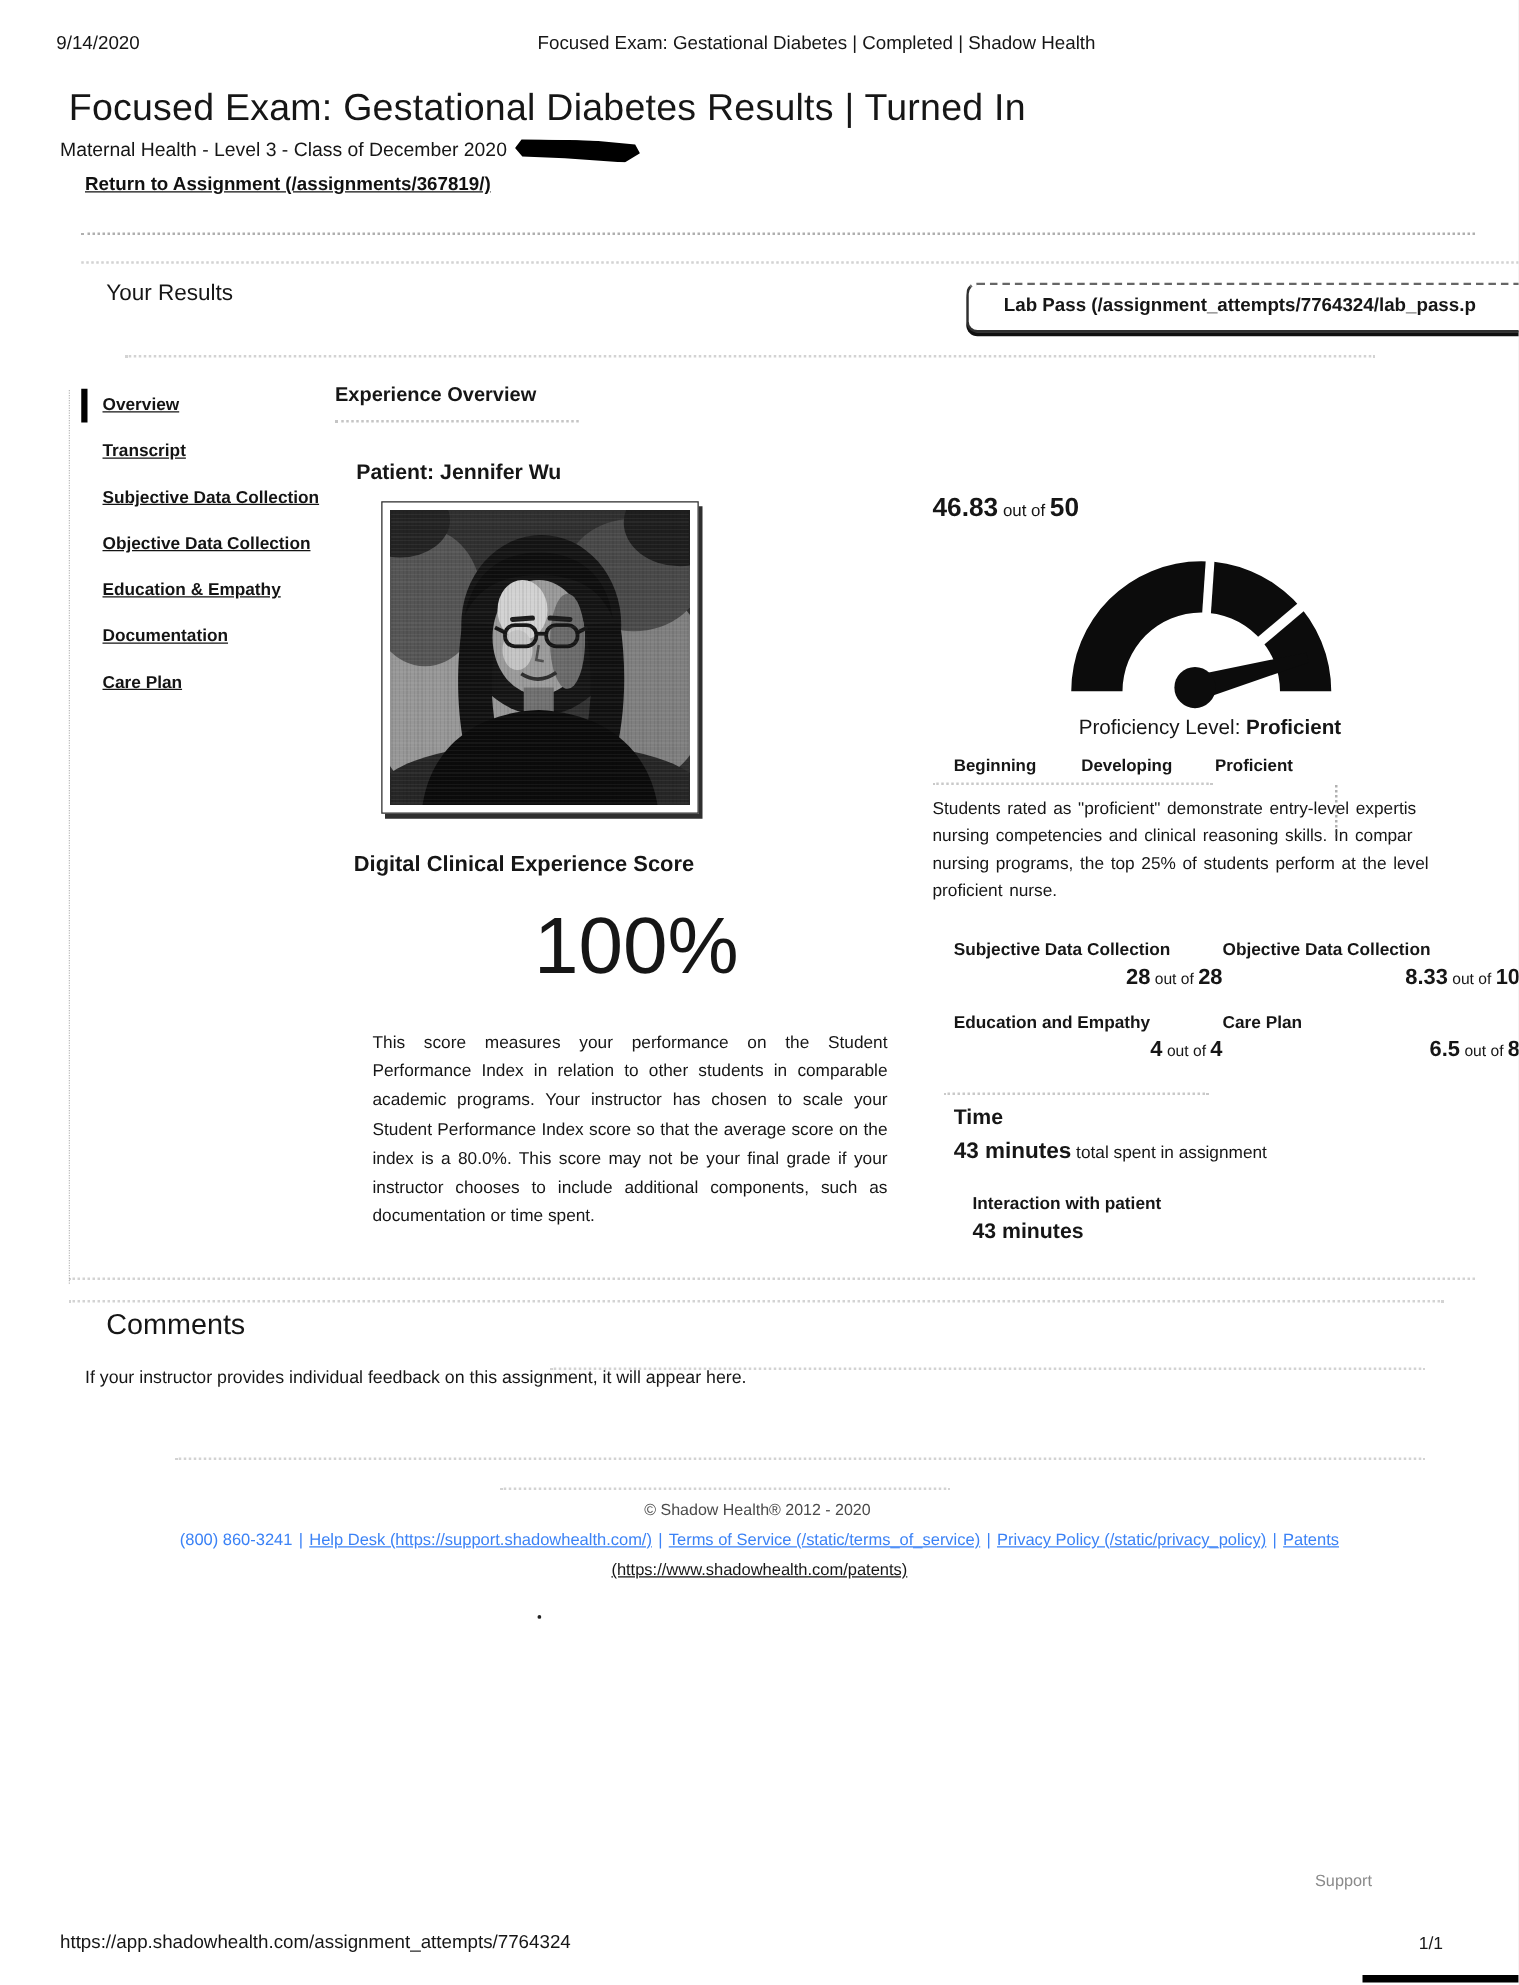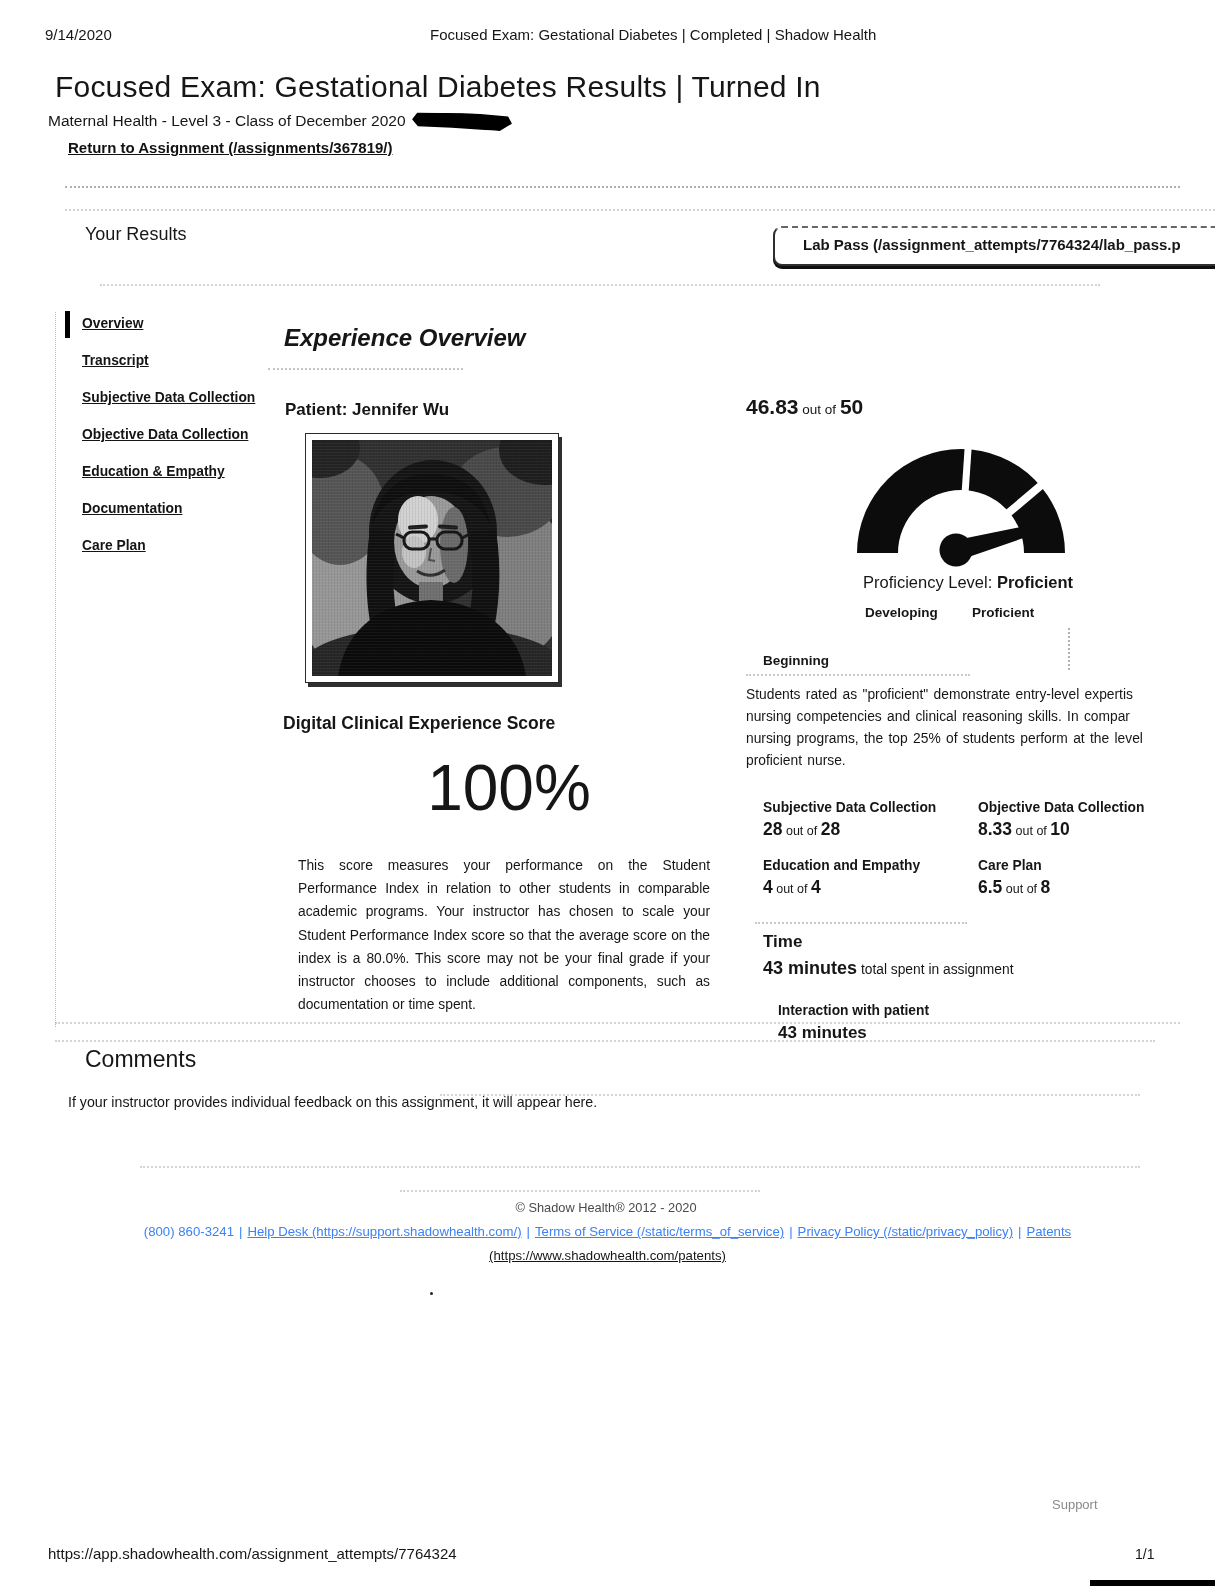--- a/index.html
+++ b/index.html
@@ -26,51 +26,51 @@
             padding-left:28px;white-space:nowrap;overflow:hidden;cursor:pointer;background:#fff;}
   
   .v-line{position:absolute;left:55px;top:312px;height:715px;border-left:1px dotted rgba(120,120,120,.5);}
   .sidebar{position:absolute;left:82px;top:316px;width:190px;}
   .nav-item{position:relative;font-size:13.8px;font-weight:600;text-decoration:underline;
             margin-bottom:22px;cursor:pointer;color:#141414;}
   .nav-item.active{font-weight:700;}
   .active-bar{position:absolute;left:-17px;top:-5px;width:5px;height:27px;background:#000;}
   
   .main-col{position:absolute;left:268px;top:308px;width:442px;}
-  .h2{font-size:24px;font-weight:700;margin:16px;font-style:italic;}
+  .h2{font-size:16px;font-weight:700;margin:0;}
   .h2-underline{margin-top:10px;width:195px;border-top:2px dotted rgba(150,150,150,.55);}
   .patient-label{margin:30px 0 0 17px;font-size:17px;font-weight:700;}
   .photo-frame{position:relative;margin:13px 0 0 37px;width:240px;height:236px;padding:6px;
                border:1px solid #2a2a2a;background:#fff;box-shadow:3px 4px 0 rgba(10,10,10,.85);}
   .photo-frame svg{display:block;}
   .noise{position:absolute;inset:7px;pointer-events:none;
          background:repeating-linear-gradient(0deg,rgba(255,255,255,.05) 0 1px,transparent 1px 3px),
                     repeating-linear-gradient(90deg,rgba(0,0,0,.07) 0 1px,transparent 1px 3px);}
   .dce-heading{margin:30px 0 0 15px;font-size:17.5px;font-weight:700;}
   .dce-score{margin-top:22px;width:442px;padding-left:40px;box-sizing:border-box;text-align:center;
              font-size:64px;line-height:1;}
   .dce-desc{margin:34px 0 0 30px;width:412px;font-size:13.8px;line-height:1.68;text-align:justify;}
   
   .right-col{position:absolute;left:746px;top:390px;width:470px;}
   .spi-heading{font-size:17.5px;font-weight:700;}
   .spi-line{margin-top:5px;font-size:13.5px;}
   .spi-line .big{font-size:21px;font-weight:700;}
   .gauge{display:block;margin:10px 0 0 104px;}
   .prof-line{margin:4px 0 0 104px;width:236px;text-align:center;font-size:16.5px;}
   .levels-row{display:flex;margin:13px 0 0 17px;font-size:13.5px;font-weight:700;}
-  .levels-row .lv1{width:102px;margin-top:48px;}
+  .levels-row .lv1{width:102px;}
   .levels-row .lv2{width:107px;}
   .under-labels{margin:6px 0 0 0;width:224px;border-top:2px dotted rgba(120,120,120,.4);}
   .v-artifact{position:absolute;left:322px;top:238px;height:42px;border-left:2px dotted rgba(100,100,100,.5);}
   .prof-desc{margin-top:8px;}
   .clip-line{width:409px;overflow:hidden;white-space:nowrap;font-size:13.8px;line-height:22px;
              word-spacing:1.5px;}
   .scores-grid{margin:28px 0 0 17px;display:grid;grid-template-columns:215px auto;row-gap:18px;}
   .score-label{font-size:13.8px;font-weight:700;}
-  .score-val{margin-top:4px;font-size:12.5px;}
+  .score-val{margin-top:4px;font-size:12.5px;text-align:right;}
   .score-val b{font-size:17.5px;}
   .pre-time-line{margin:24px 0 0 9px;width:212px;border-top:2px dotted rgba(120,120,120,.4);}
   .time-heading{margin:8px 0 0 17px;font-size:17px;font-weight:700;}
   .time-line{margin:6px 0 0 17px;font-size:13.8px;}
   .time-line b{font-size:18px;}
   .interaction{margin:24px 0 0 32px;}
   .int-label{font-size:13.8px;font-weight:700;}
   .int-val{margin-top:5px;font-size:17px;font-weight:700;}
   
   .comments-heading{position:absolute;left:85px;top:1046px;font-size:23px;}

